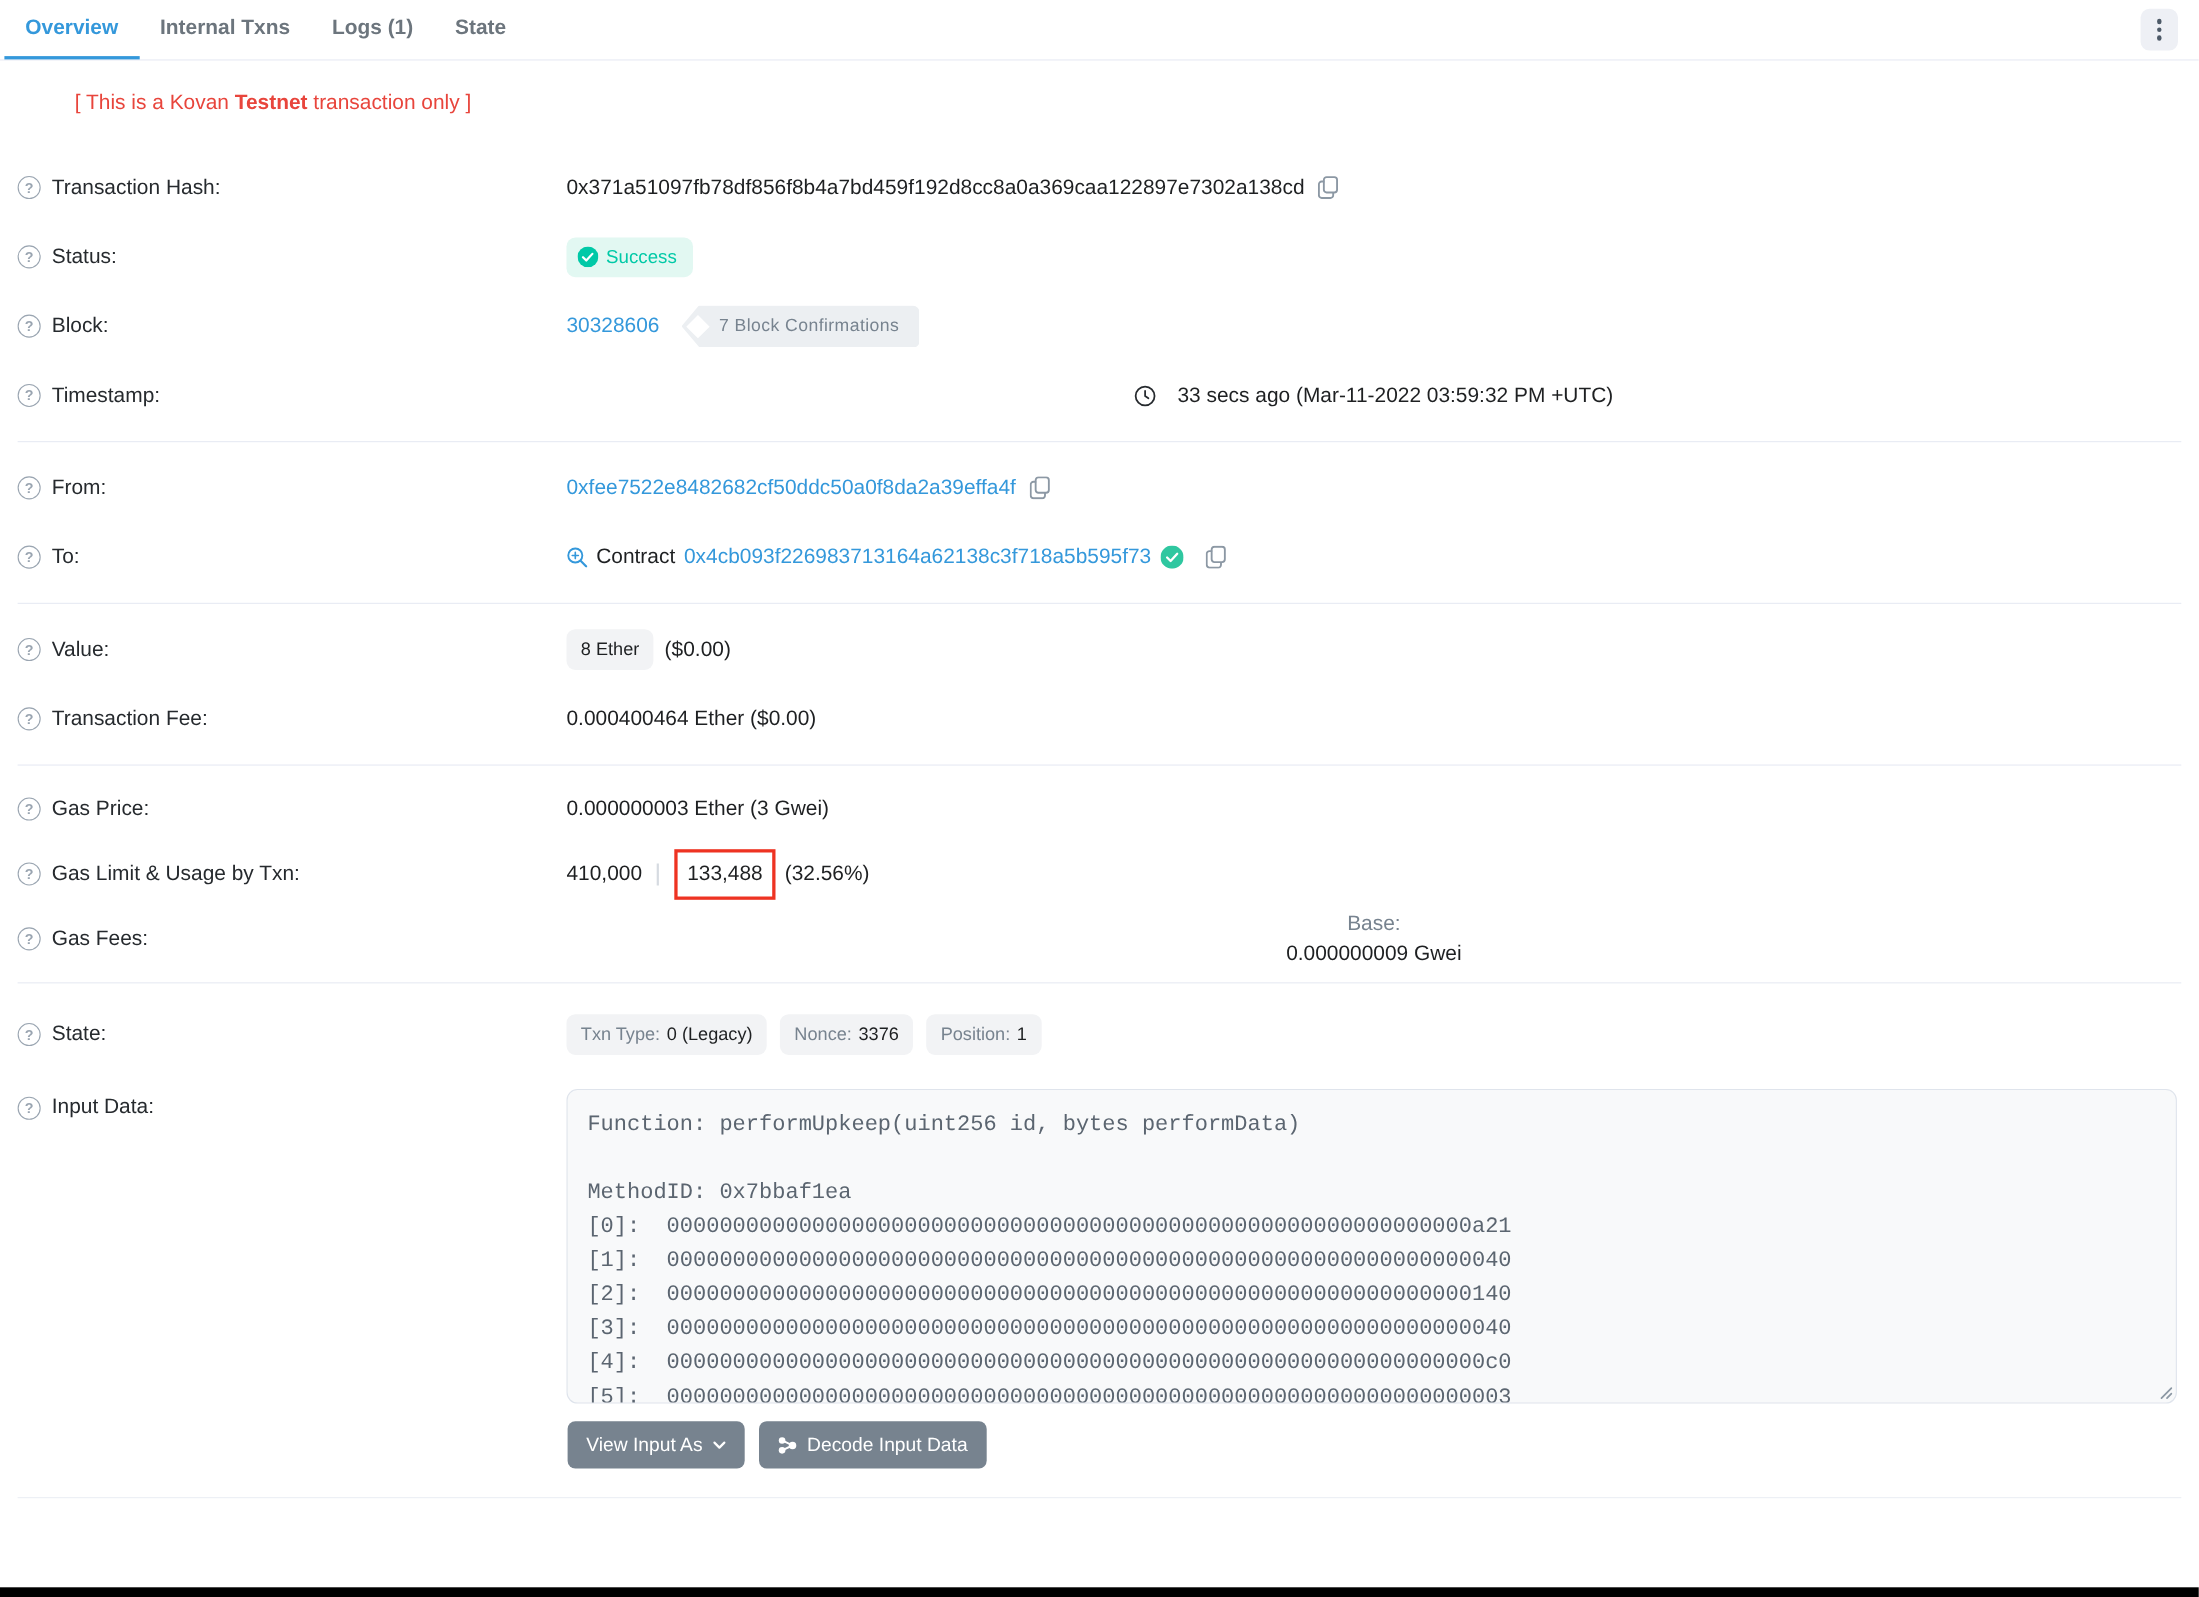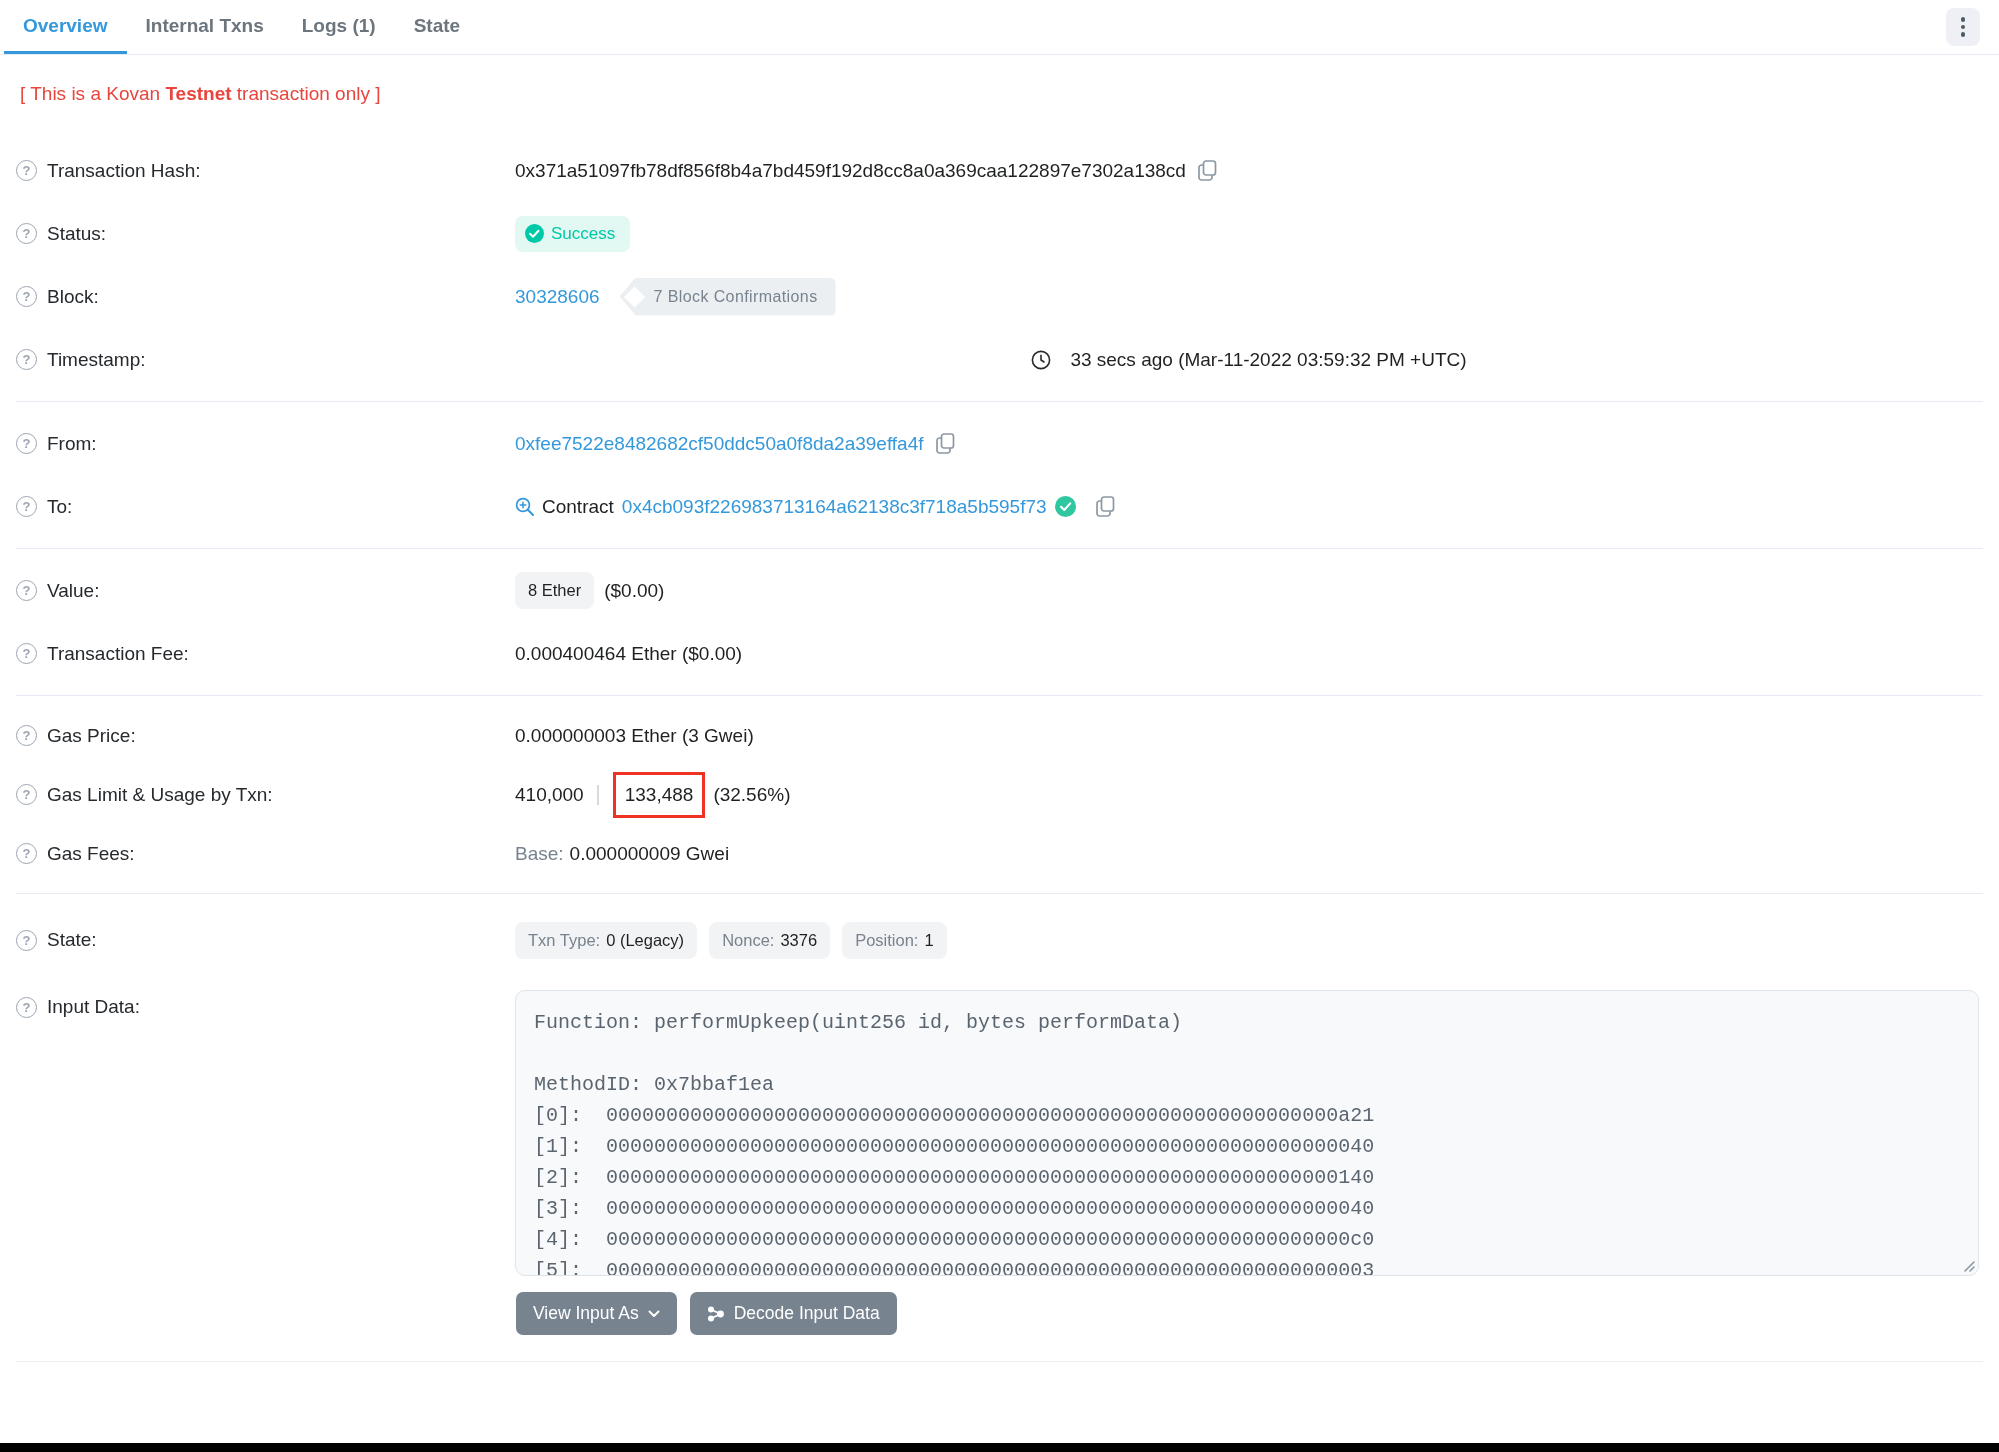--- a/index.html
+++ b/index.html
@@ -24,21 +24,21 @@
   .kebab-btn {
     margin-left:auto; align-self:center;
     width:34px; height:38px; border-radius:8px; background:#eef0f5;
     display:flex; flex-direction:column; align-items:center; justify-content:center;
     gap:3px; cursor:pointer; border:none;
   }
   .kebab-btn i { width:4.5px; height:4.5px; border-radius:50%; background:#4d5a68; }
 
   
   .notice {
-    padding:28px 20px 26px 20px; color:#e8453c; font-size:19px;
+    padding:28px 20px 26px 20px; color:#e8453c; font-size:19px;margin-left:48px;
   }
   .notice b { font-weight:700; }
 
   
   .content { padding:8px 0 0 0; }
   .row {
     display:flex; align-items:center; min-height:63px; padding:0 16px;
   }
   .row.top-align { align-items:flex-start; }
   .row-label {
@@ -299,21 +299,21 @@
         </span>
         <span>(32.56%)</span>
       </div>
     </div>
 
     <div class="row" style="min-height:59px;">
       <div class="row-label">
         <span class="q-icon">?</span>
         <span>Gas Fees:</span>
       </div>
-      <div class="row-value" style="gap:6px;">
+      <div class="row-value" style="gap:6px;flex-direction:column;">
         <span class="gray-label">Base:</span>
         <span>0.000000009 Gwei</span>
       </div>
     </div>
 
     <hr class="divider">
 
     <div class="row" style="min-height:72px;">
       <div class="row-label">
         <span class="q-icon">?</span>

